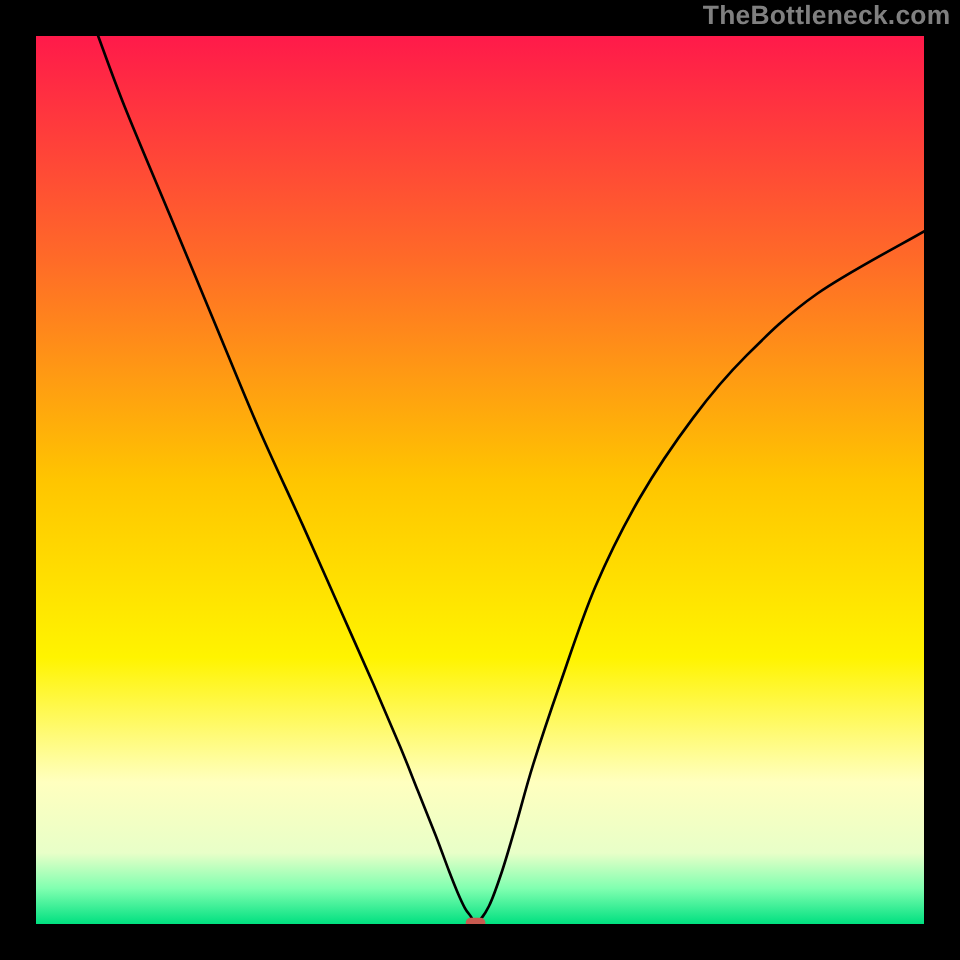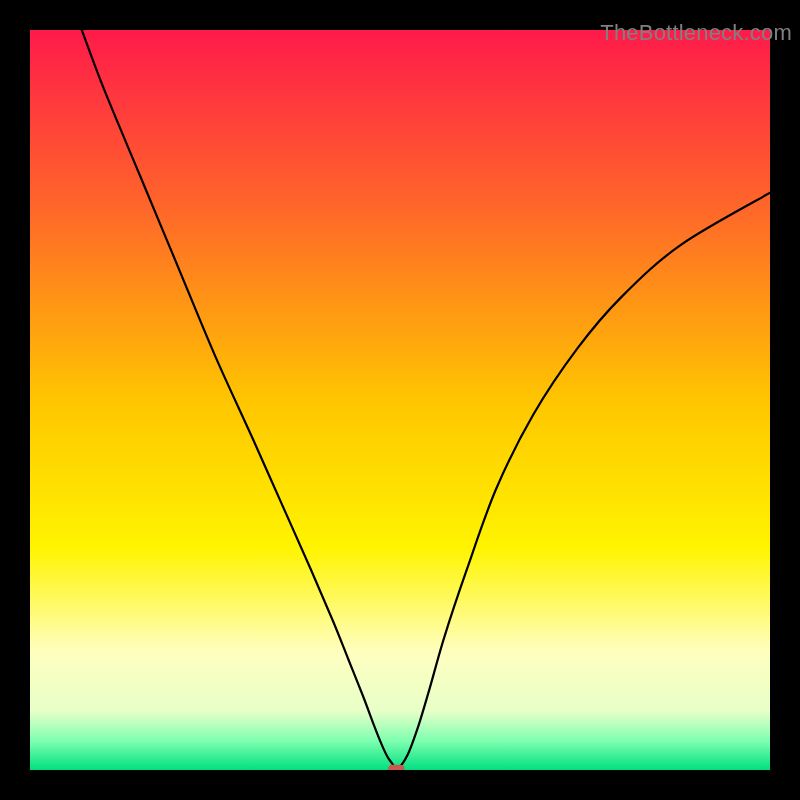--- a/index.html
+++ b/index.html
@@ -12,25 +12,25 @@
     overflow: hidden;
   }
   .frame {
     position: relative;
     width: 800px;
     height: 800px;
     background: #000;
   }
   .watermark {
     position: absolute;
-    top: 20px;
+    top: 0;
     right: 8px;
     color: #808080;
     font-size: 22px;
-    font-weight: 400;
+    font-weight: 700;
     z-index: 5;
     letter-spacing: 0.2px;
   }
   .plot-area {
     position: absolute;
     left: 30px;
     top: 30px;
     width: 740px;
     height: 740px;
     overflow: hidden;

